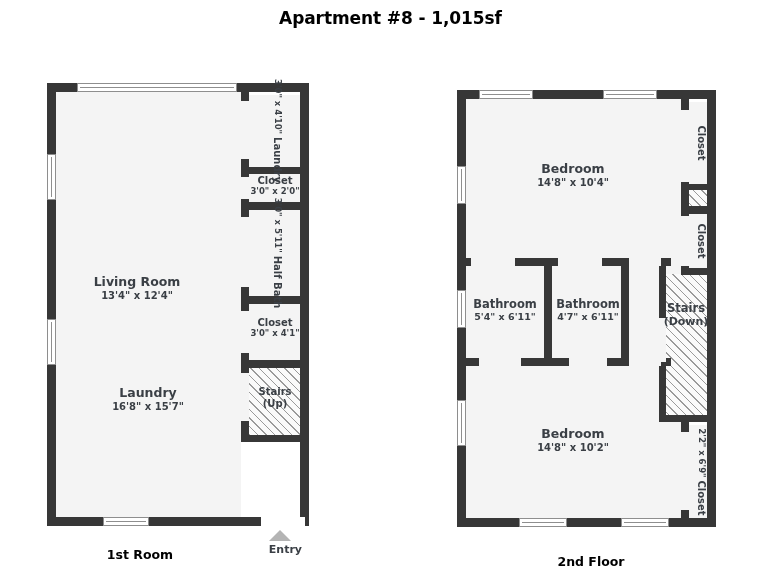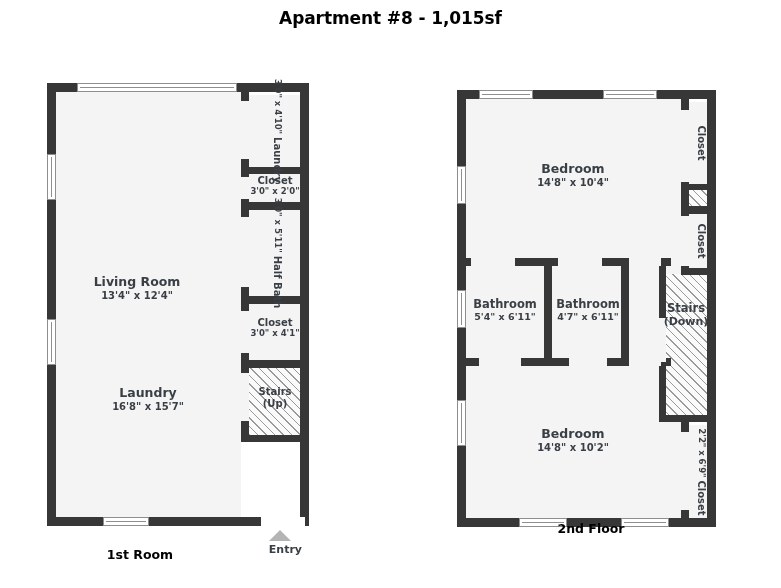--- a/index.html
+++ b/index.html
@@ -140,21 +140,21 @@
   
   .floor-caption {
     position: absolute;
     font-size: 12.5px;
     font-weight: bold;
     color: #000000;
     text-align: center;
     white-space: nowrap;
   }
   #floor1-caption { left: 90px; top: 547px; width: 100px; }
-  #floor2-caption { left: 536px; top: 521px; width: 110px; }
+  #floor2-caption { left: 536px; top: 554px; width: 110px; }
 
   #entry-marker {
     position: absolute;
     left: 258px; top: 530px;
     width: 44px;
     text-align: right;
   }
   #entry-arrow {
     width: 0; height: 0;
     margin: 0 auto 2px auto;

